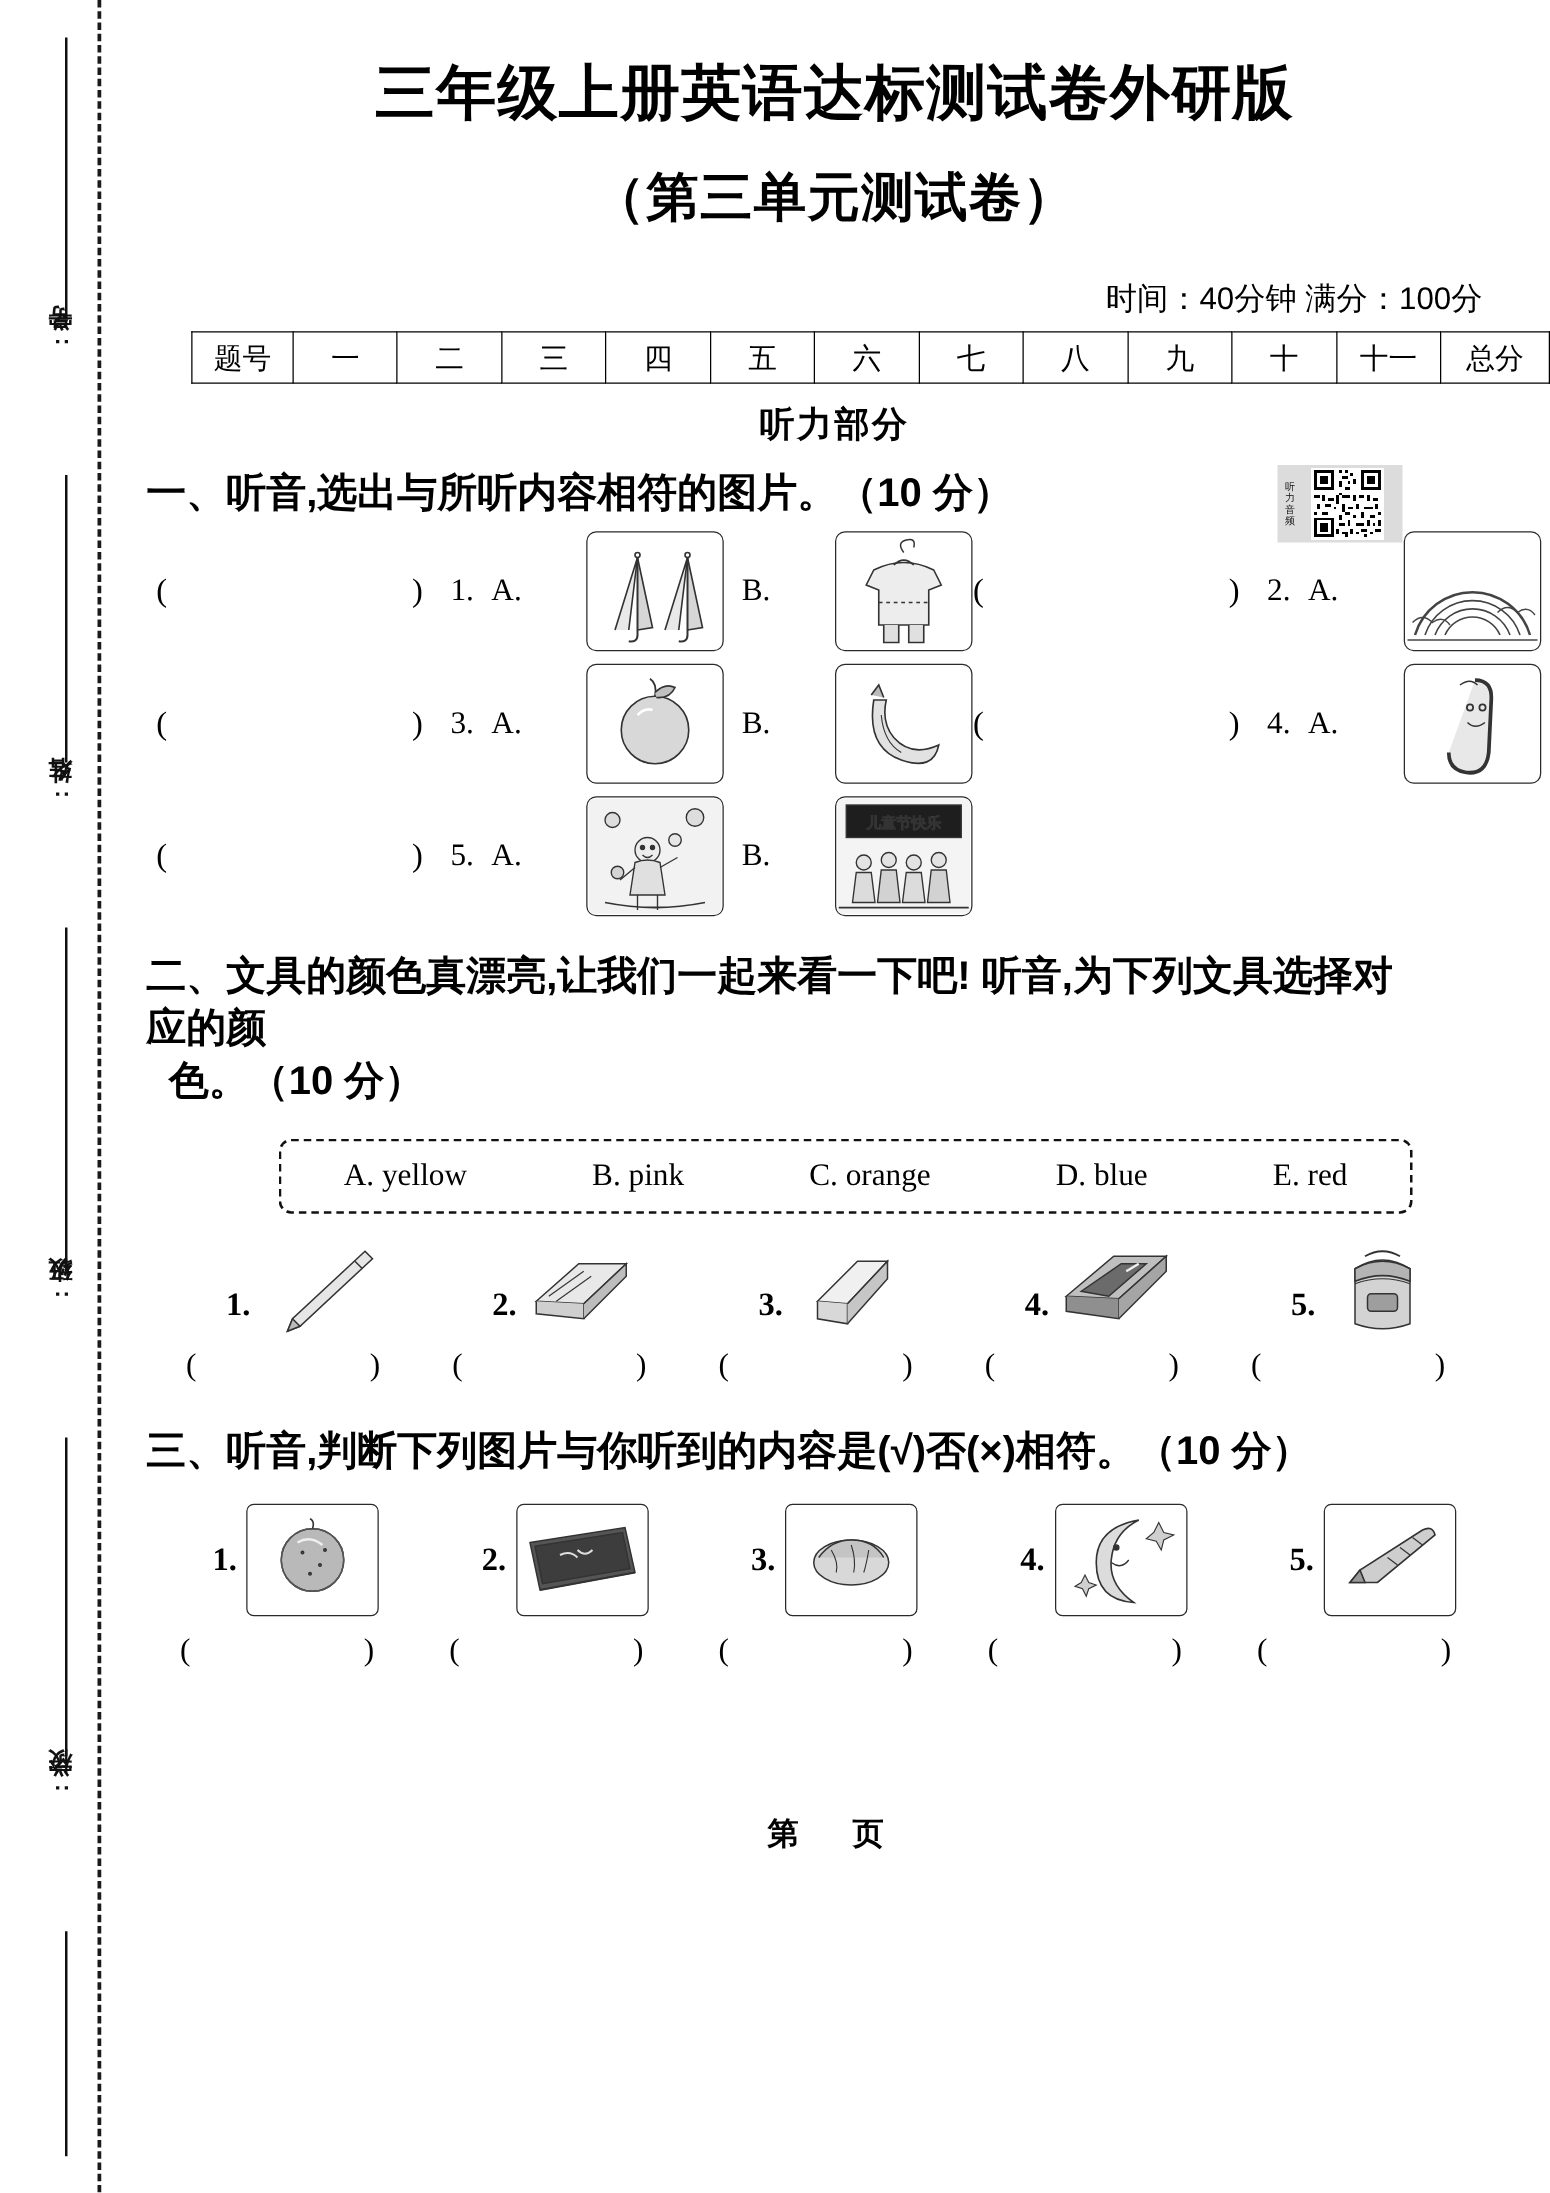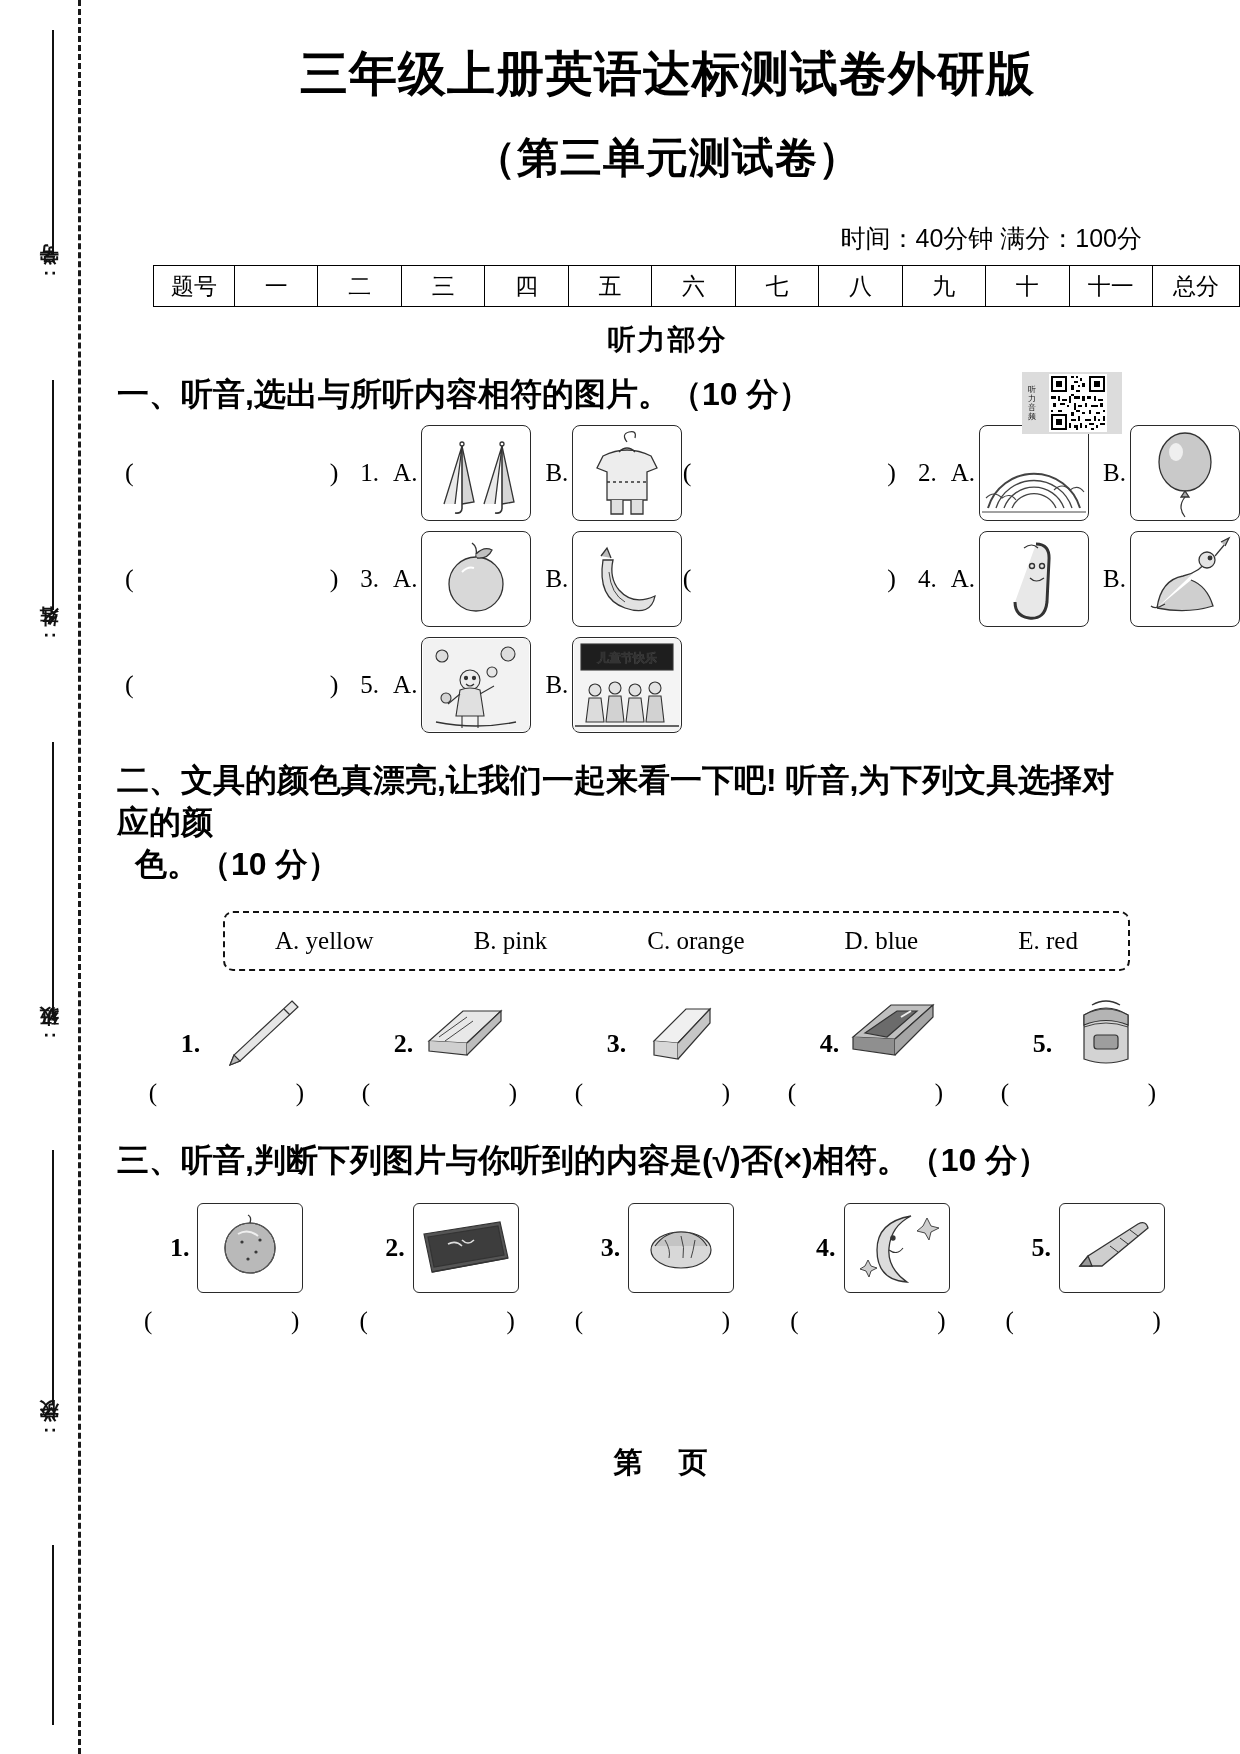--- a/index.html
+++ b/index.html
@@ -55,21 +55,21 @@
     text-align:center;
     font-family:"Liberation Sans", sans-serif;
     font-weight:bold;
     font-size:42px;
     letter-spacing:1px;
     margin-top:24px;
   }
 
   .meta-line{
     text-align:right;
-    padding-right:98px;
+    padding-right:54px;
     margin-top:36px;
     font-family:"Liberation Sans", sans-serif;
     font-size:25px;
   }
 
   
   .score-wrap{
     margin-top:10px;
     padding-left:58px;
   }
@@ -147,20 +147,21 @@
     font-family:"Liberation Serif", serif;
     font-size:25px;margin:0 4px 0 14px;
   }
   .thumb{
     width:108px;height:94px;
     border:1.5px solid #2a2a2a;
     border-radius:8px;
     background:#fff;
     overflow:hidden;
     display:block;
+    margin-left:48px;
   }
   .thumb svg{display:block;width:100%;height:100%;}
   .gap-mid{width:52px;}
 
   
   .color-box{
     margin:26px 110px 0 128px;
     border:2.5px dashed #111;
     border-radius:10px;
     height:56px;
@@ -200,22 +201,22 @@
   }
   .judge-thumb{
     width:104px;height:88px;
     border:1.5px solid #2a2a2a;border-radius:6px;overflow:hidden;
   }
   .judge-thumb svg{display:block;width:100%;height:100%;}
 
   .footer{
     position:absolute;bottom:34px;left:0;width:100%;
     text-align:center;
-    font-family:Liberation Sans, sans-serif;
-    font-weight:bold;font-size:29px;letter-spacing:14px;
+    font-family:Liberation Mono, monospace;
+    font-weight:bold;font-size:25px;letter-spacing:14px;
   }
 </style>
 </head>
 <body>
 
 <div class="page">
 
   <div class="seal-col">
     <div class="seal-dash"></div>
 

